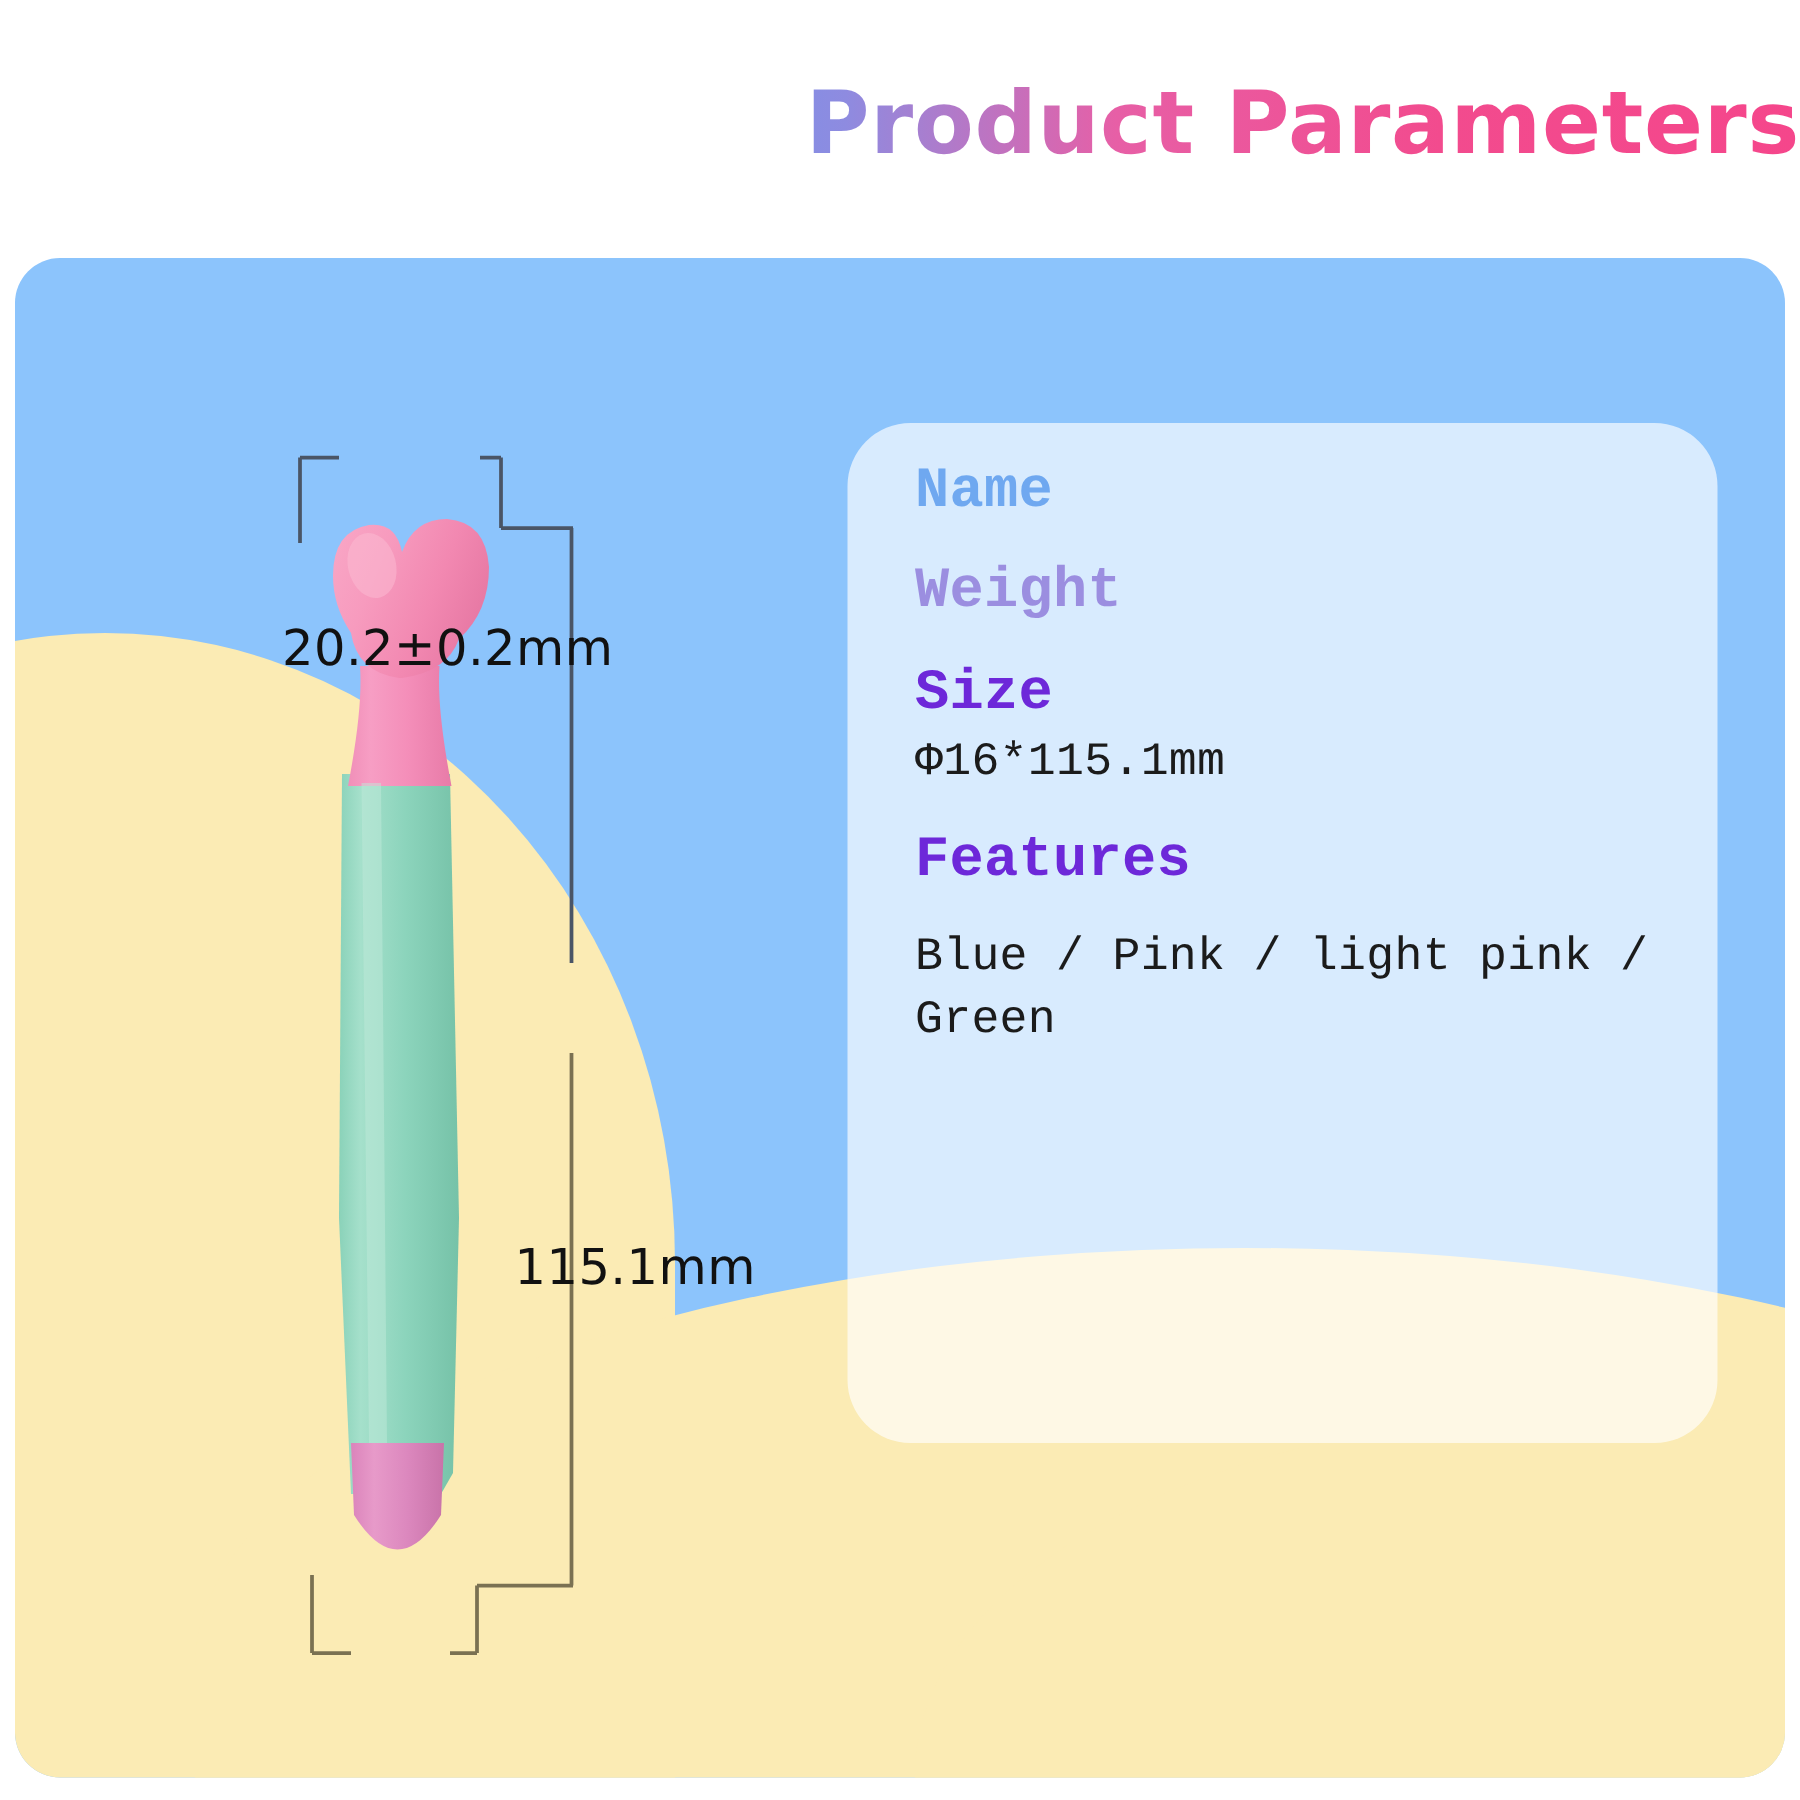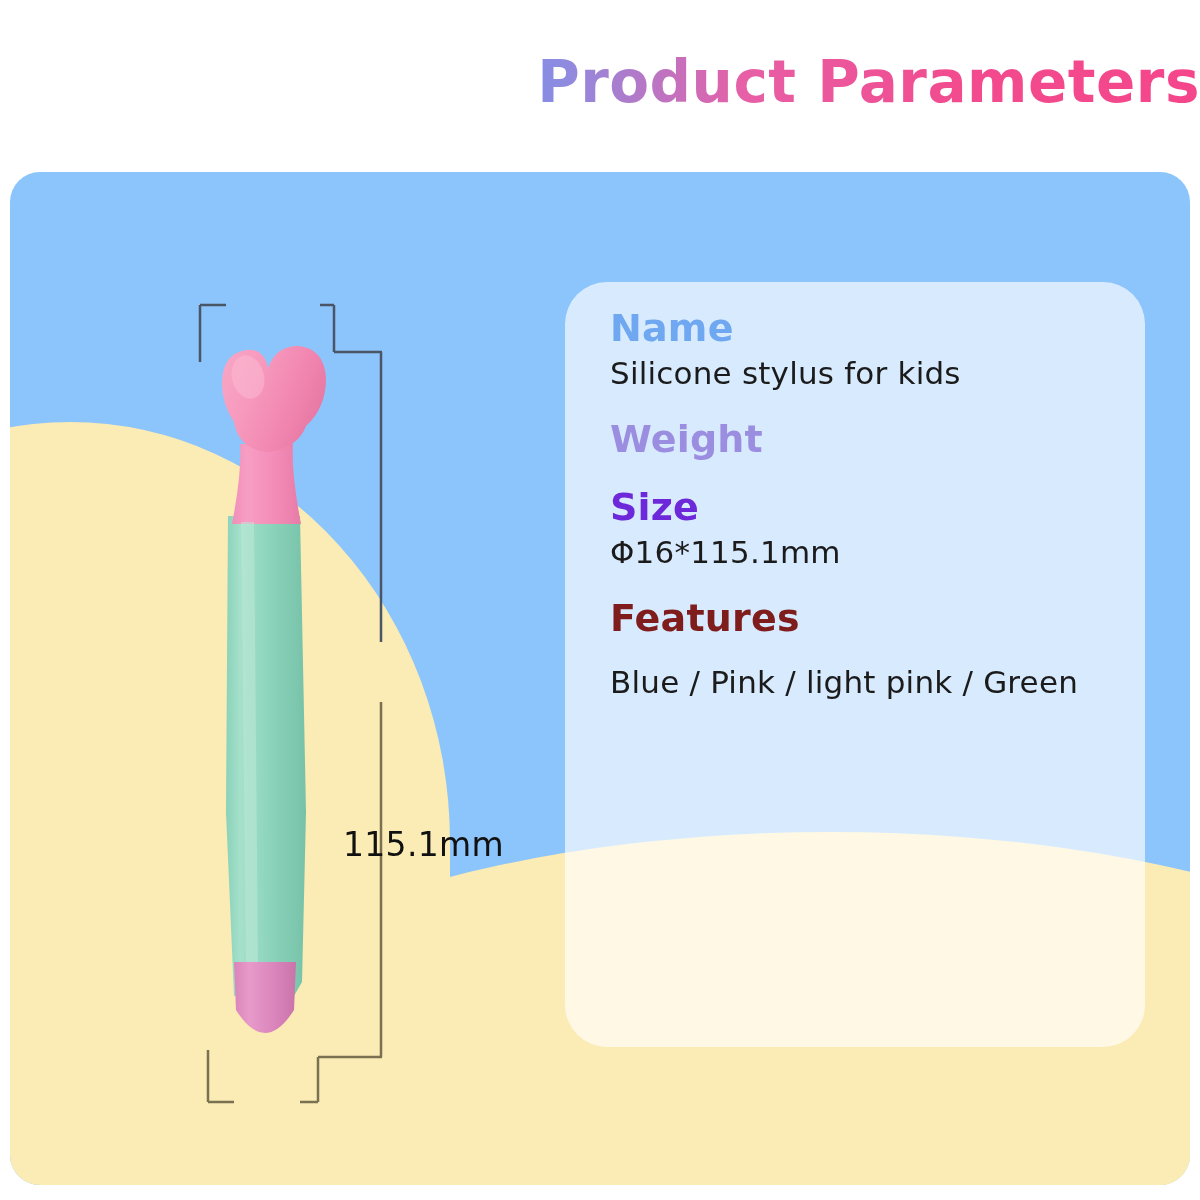--- a/index.html
+++ b/index.html
@@ -78,23 +78,24 @@
     height: 600px;
     border-radius: 50% 50% 0 0 / 40% 40% 0 0;
   }
 
   
   .info-card {
     position: absolute;
     left: 555px;
     top: 110px;
     width: 580px;
-    height: 765px;
+    height: 680px;
     background: rgba(255,255,255,0.66);
     border-radius: 42px;
+    font-family: Liberation Mono, monospace;
   }
   .info-inner {
     position: absolute;
     left: 45px;
     top: 23px;
     right: 20px;
   }
   .spec-row { margin-bottom: 21px; }
   .spec-row:last-child { margin-bottom: 0; }
   .spec-label {
@@ -106,21 +107,21 @@
   .spec-value {
     font-size: 31px;
     color: #1b1b1b;
     line-height: 1.35;
     letter-spacing: 0.2px;
     margin-top: 2px;
   }
   .lbl-name     { color: #6FA8F0; }
   .lbl-weight   { color: #9B8EE0; }
   .lbl-size     { color: #6d28d9; }
-  .lbl-features { color: #7f1d1d; }
+  .lbl-features { color: #6d28d9; }
   .lbl-color    { color: #F74D9A; }
 
   
   .stylus { position: absolute; left: 0; top: 0; }
 
   
   .dim-svg { position: absolute; left: 0; top: 0; }
   .dim-text {
     position: absolute;
     font-size: 33px;
@@ -212,28 +213,28 @@
     </g>
 
     <g stroke="#4A5566" stroke-width="2.5" fill="none">
       <path d="M 371 180 L 371 470"></path>
     </g>
     <g stroke="#7A7152" stroke-width="2.5" fill="none">
       <path d="M 371 530 L 371 885"></path>
     </g>
   </svg>
 
+  <div class="dim-text dim-top">20.2±0.2mm</div>
   <div class="dim-text dim-side">115.1mm</div>
 
   <div class="info-card">
     <div class="info-inner">
 
       <div class="spec-row">
         <div class="spec-label lbl-name">Name</div>
-        <div class="spec-value">Silicone stylus for kids</div>
       </div>
 
       <div class="spec-row">
         <div class="spec-label lbl-weight">Weight</div>
       </div>
 
       <div class="spec-row">
         <div class="spec-label lbl-size">Size</div>
         <div class="spec-value">Φ16*115.1mm</div>
       </div>

